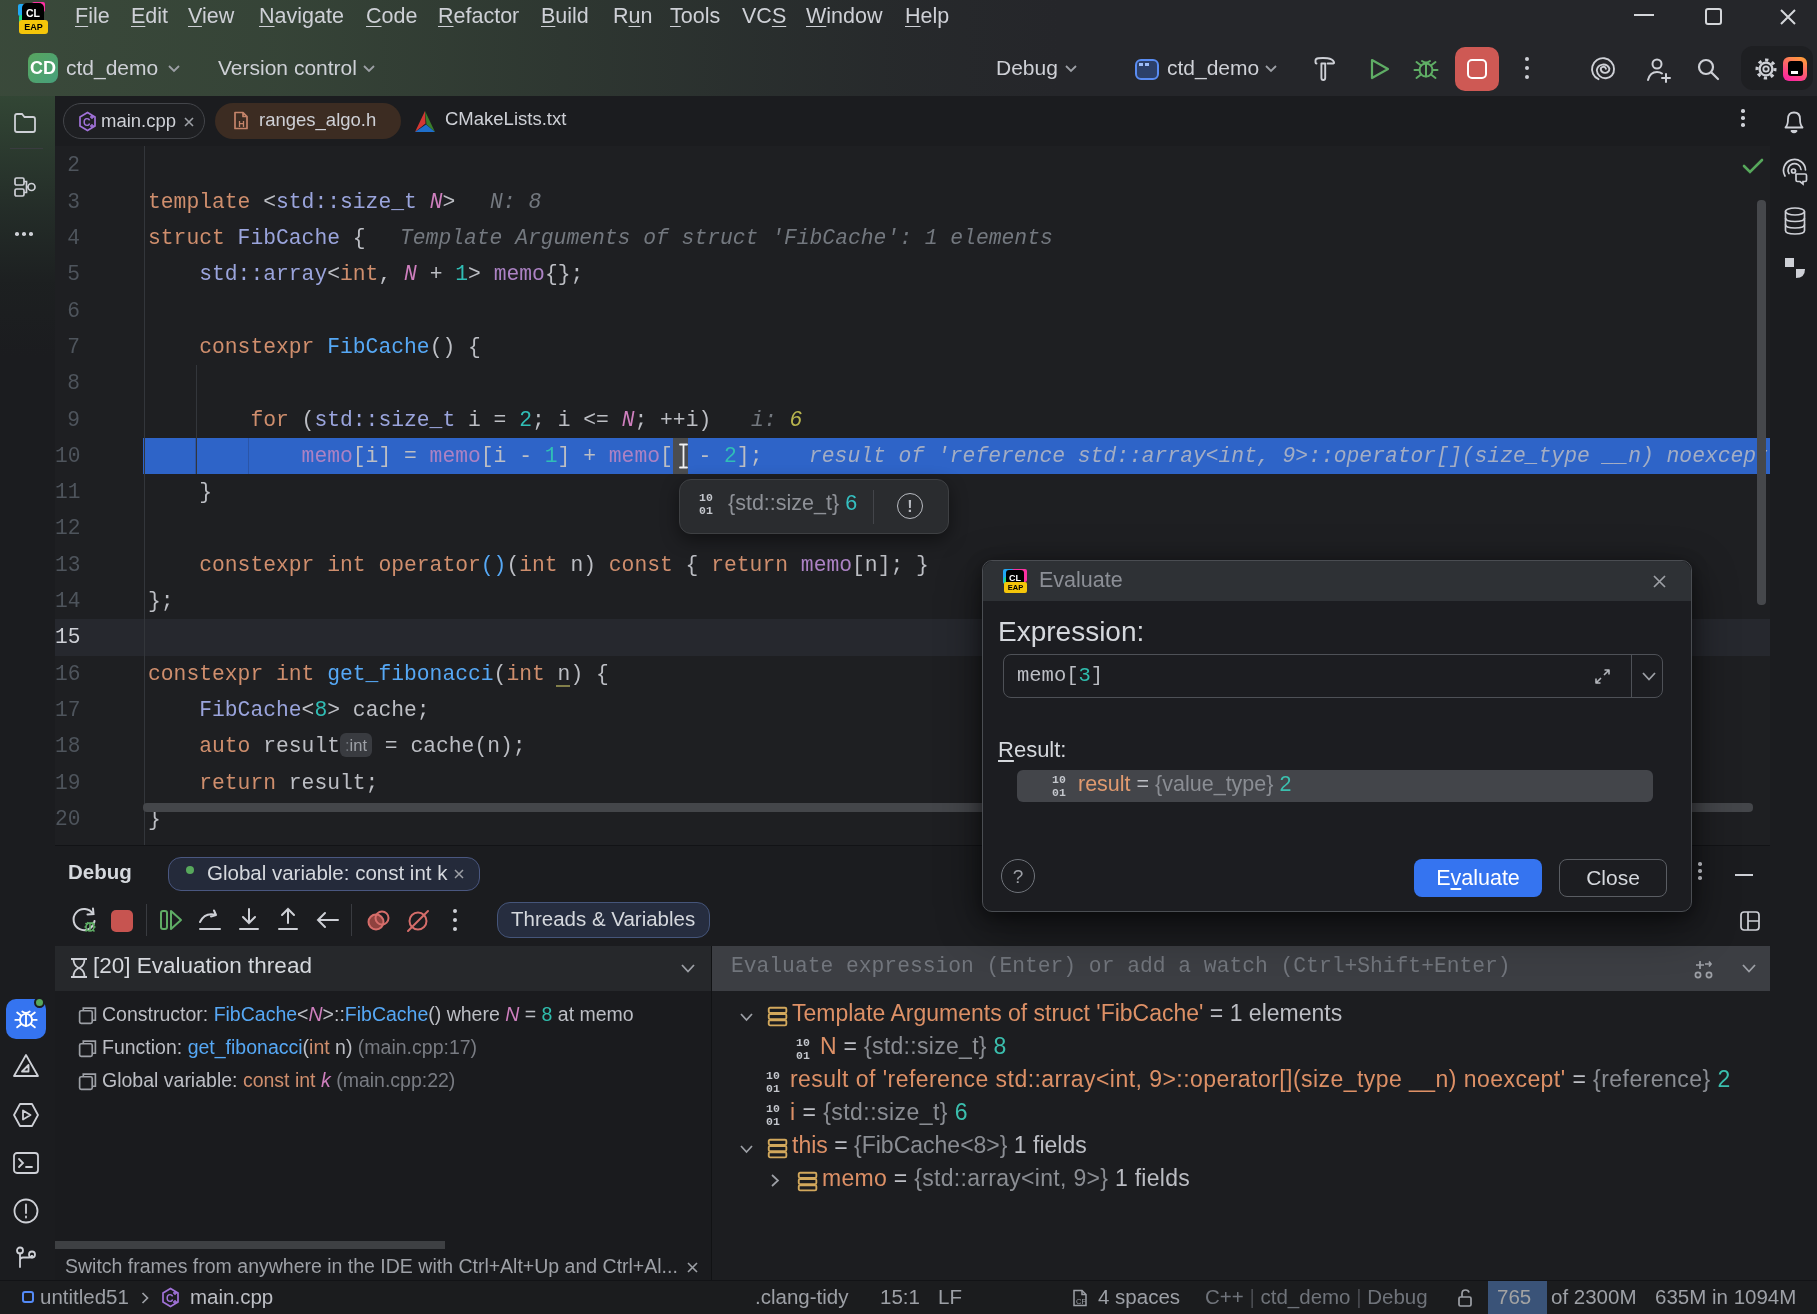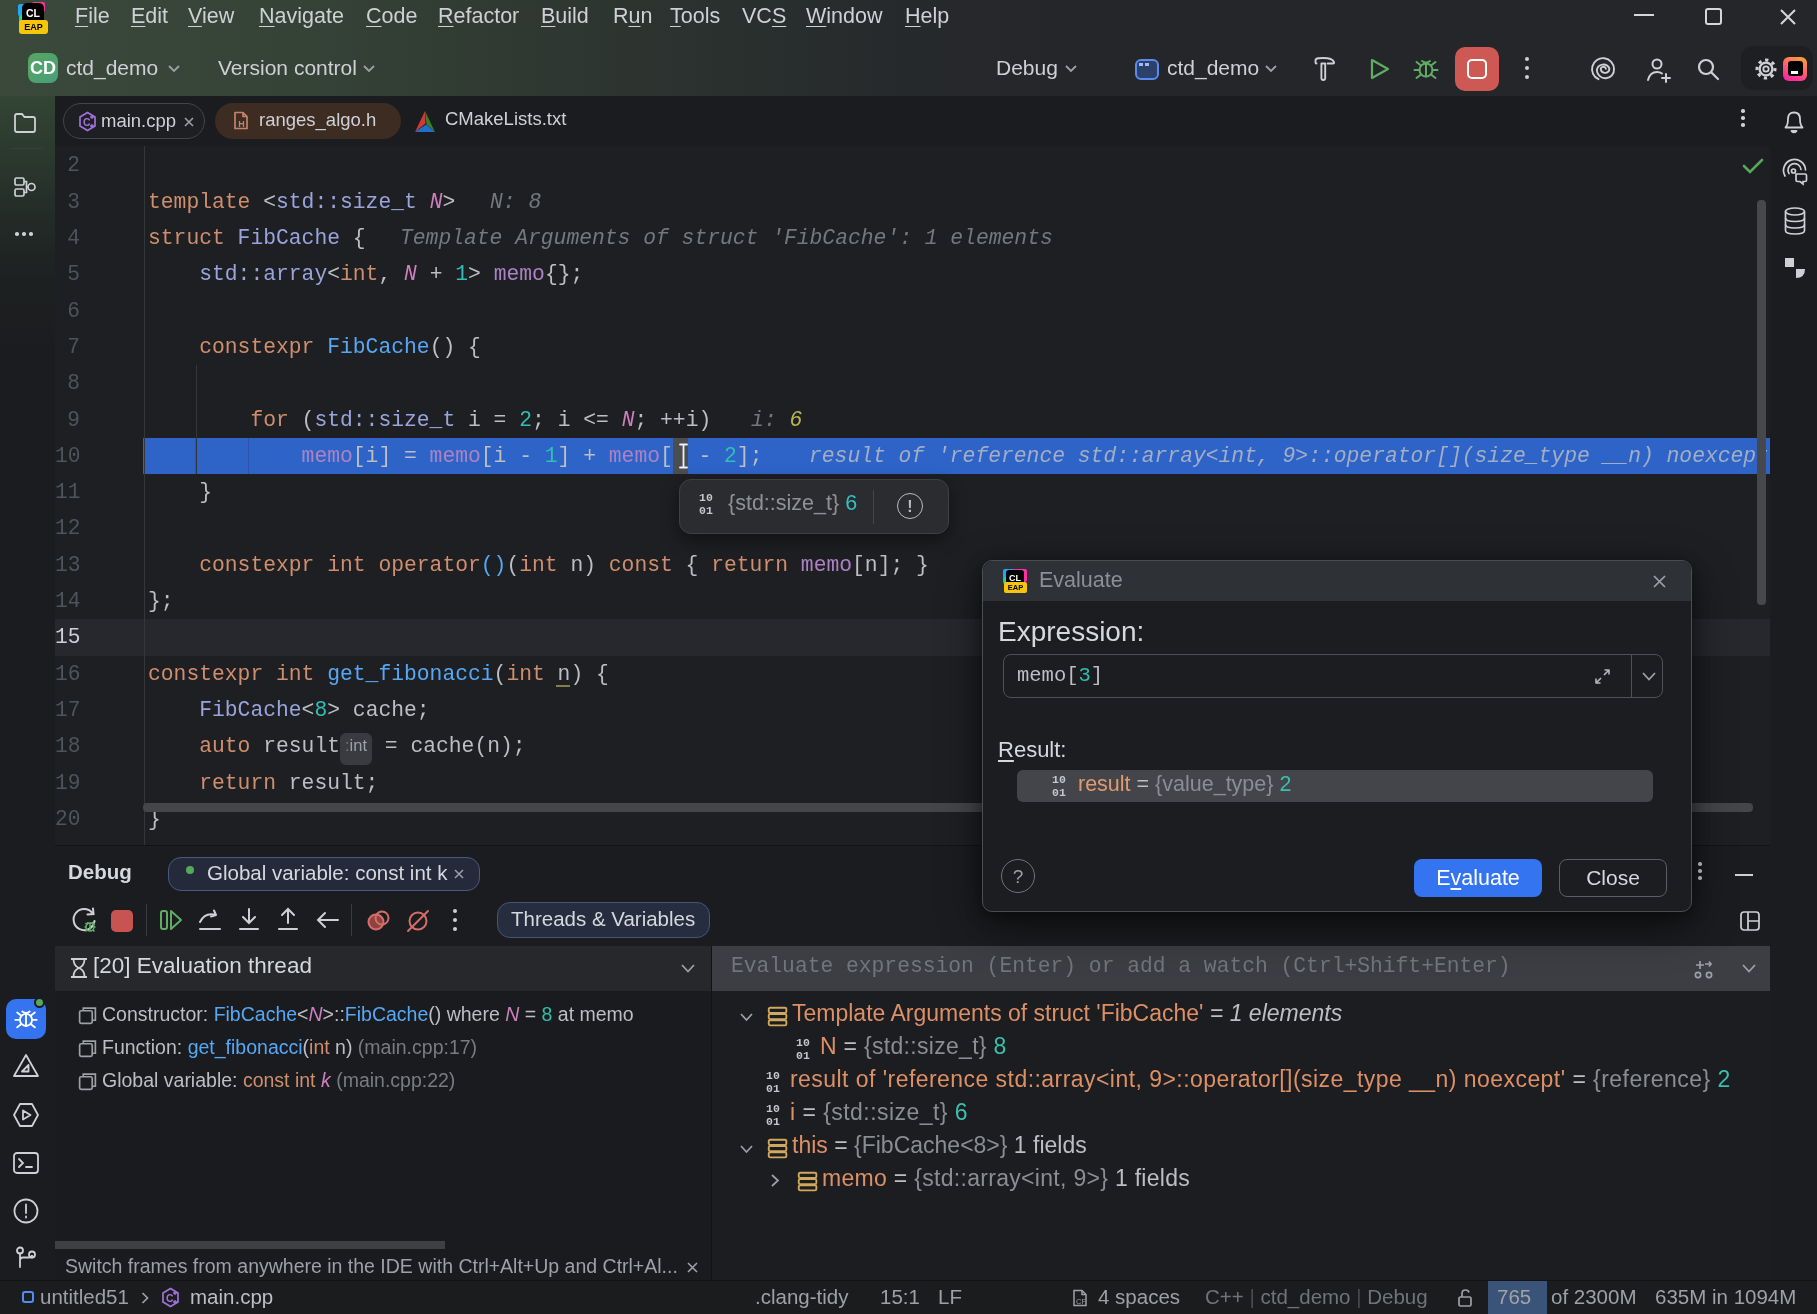--- a/index.html
+++ b/index.html
@@ -321,21 +321,21 @@
   <div class="cl" style="top:73.8px;"><span class="k">struct</span> <span class="t">FibCache</span> {</div>
   <div class="cl" style="top:110.2px;">    <span class="t">std::array</span>&lt;<span class="k">int</span>, <span class="tp">N</span> + <span class="n">1</span>&gt; <span class="f">memo</span>{};</div>
   <div class="cl" style="top:182.8px;">    <span class="k">constexpr</span> <span class="fn">FibCache</span>() {</div>
   <div class="cl" style="top:255.5px;">        <span class="k">for</span> (<span class="t">std::size_t</span> i = <span class="n">2</span>; i &lt;= <span class="tp">N</span>; ++i)</div>
   <div class="cl" style="top:291.8px;">            <span class="f">memo</span>[i] = <span class="f">memo</span>[i - <span class="n">1</span>] + <span class="f">memo</span>[i - <span class="n">2</span>];</div>
   <div class="cl" style="top:328.1px;">    }</div>
   <div class="cl" style="top:400.8px;">    <span class="k">constexpr int operator</span><span class="fn">()</span>(<span class="k">int</span> n) <span class="k">const</span> { <span class="k">return</span> <span class="f">memo</span>[n]; }</div>
   <div class="cl" style="top:437.1px;">};</div>
   <div class="cl" style="top:509.7px;"><span class="k">constexpr int</span> <span class="fn">get_fibonacci</span>(<span class="k">int</span> n) {</div>
   <div class="cl" style="top:546.1px;">    <span class="t">FibCache</span>&lt;<span class="n">8</span>&gt; cache;</div>
-  <div class="cl" style="top:582.4px;">    <span class="k">auto</span> result<span style="display:inline-block;background:#393B40;border-radius:6px;color:#9DA0A6;font-size:16.5px;font-family:'Liberation Sans',sans-serif;line-height:24px;height:32px;padding:0 5px;vertical-align:1px;"><span style="color:#6F737A;">:</span>int</span> = cache(n);</div>
+  <div class="cl" style="top:582.4px;">    <span class="k">auto</span> result<span style="display:inline-block;background:#393B40;border-radius:6px;color:#9DA0A6;font-size:16.5px;font-family:'Liberation Sans',sans-serif;line-height:24px;height:24px;padding:0 5px;vertical-align:1px;"><span style="color:#6F737A;">:</span>int</span> = cache(n);</div>
   <div class="cl" style="top:618.7px;">    <span class="k">return</span> result;</div>
   <div class="cl" style="top:655px;">}</div>
 
   <div class="abs" style="left:501px;top:539px;width:14px;height:2px;background:#827F4A;"></div>
 
   <div class="cl h" style="left:435px;top:37.5px;width:300px;">N: 8</div>
   <div class="cl h" style="left:345px;top:73.8px;width:900px;">Template Arguments of struct 'FibCache': 1 elements</div>
   <div class="cl h" style="left:696px;top:255.5px;width:200px;">i: <span style="color:#B8B44E;">6</span></div>
   <div class="cl hb" style="left:754px;top:291.8px;width:1100px;">result of 'reference std::array&lt;int, 9&gt;::operator[](size_type __n) noexcept</div>
 
@@ -482,21 +482,21 @@
     <svg class="abs" style="left:27px;top:12px;" width="15" height="10" viewBox="0 0 15 10">
         <path d="M2 2 L7.5 8 L13 2" stroke="#9DA0A6" stroke-width="1.7" fill="none"></path>
       </svg>
     <svg class="abs" style="left:54px;top:5px;" width="22" height="22" viewBox="0 0 20 20">
         <g stroke="#D2A85C" stroke-width="1.7" fill="none">
           <rect x="2.5" y="2.5" width="16" height="4.6" rx="1.2"></rect>
           <rect x="2.5" y="8.2" width="16" height="4.6" rx="1.2"></rect>
           <rect x="2.5" y="13.9" width="16" height="4.6" rx="1.2"></rect>
         </g>
       </svg>
-    <div class="abs" style="left:80px;top:0px;font-size:23px;white-space:pre;"><span style="color:#DD9066;">Template Arguments of struct 'FibCache'</span><span style="color:#BCBEC4;font-style:italic;"> = 1 elements</span></div>
+    <div class="abs" style="left:80px;top:0px;font-size:23px;white-space:pre;"><span style="color:#DD9066;">Template Arguments of struct 'FibCache'</span><span style="color:#BCBEC4;"> = 1 elements</span></div>
   </div>
   <div class="abs" style="left:657px;top:187px;width:1058px;height:33px;">
     <div class="abs mono" style="left:84px;top:4px;font-size:11.5px;font-weight:bold;color:#C3C6CC;line-height:12.5px;letter-spacing:0px;">10<br>01</div>
     <div class="abs" style="left:108px;top:0px;font-size:23px;letter-spacing:.3px;white-space:pre;"><span style="color:#DD9066;">N</span><span style="color:#BCBEC4;"> = </span><span style="color:#8A8D93;">{std::size_t}</span><span style="color:#3BBFAE;"> 8</span></div>
   </div>
   <div class="abs" style="left:657px;top:220px;width:1058px;height:33px;">
     <div class="abs mono" style="left:54px;top:4px;font-size:11.5px;font-weight:bold;color:#C3C6CC;line-height:12.5px;letter-spacing:0px;">10<br>01</div>
     <div class="abs" style="left:78px;top:0px;font-size:23px;letter-spacing:.45px;white-space:pre;"><span style="color:#DD9066;">result of 'reference std::array&lt;int, 9&gt;::operator[](size_type __n) noexcept'</span><span style="color:#BCBEC4;"> = </span><span style="color:#8A8D93;">{reference}</span><span style="color:#3BBFAE;"> 2</span></div>
   </div>
   <div class="abs" style="left:657px;top:253px;width:1058px;height:33px;">

